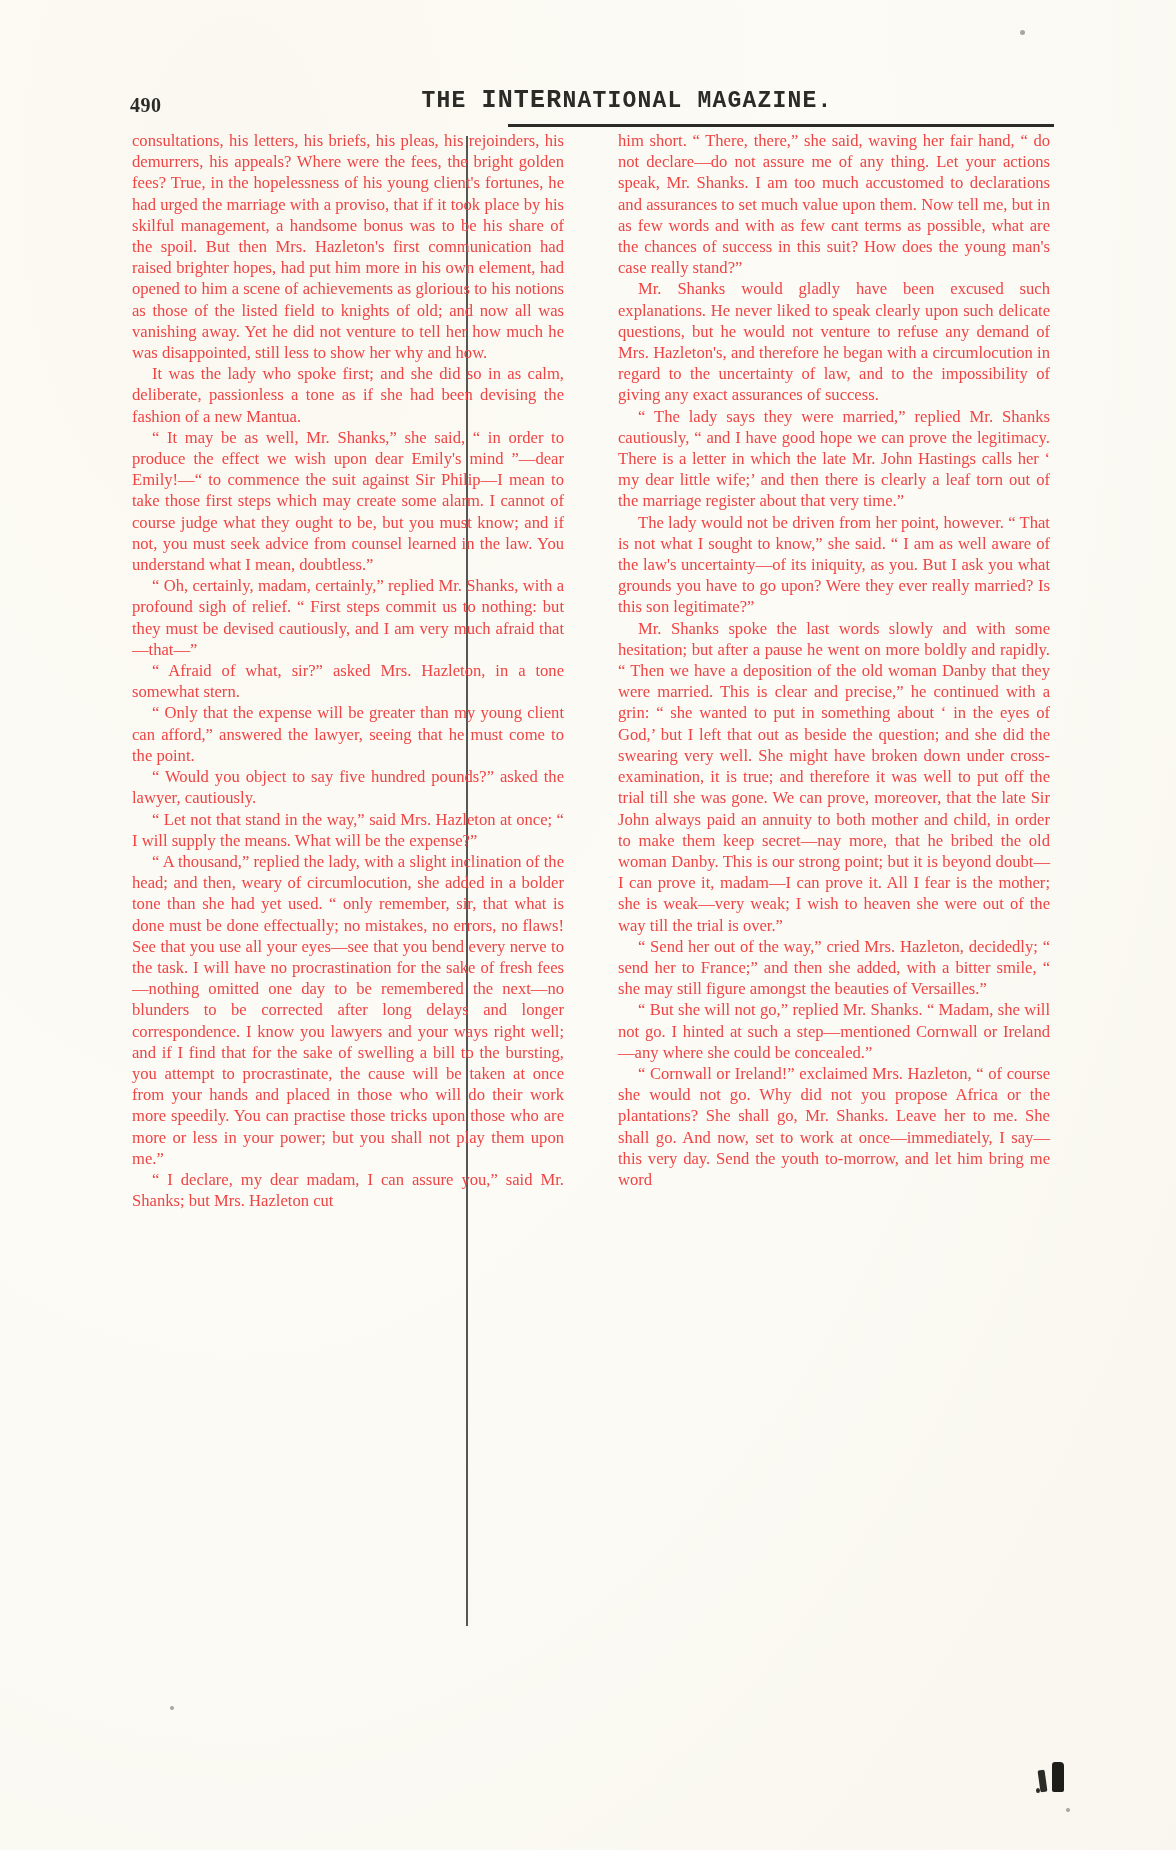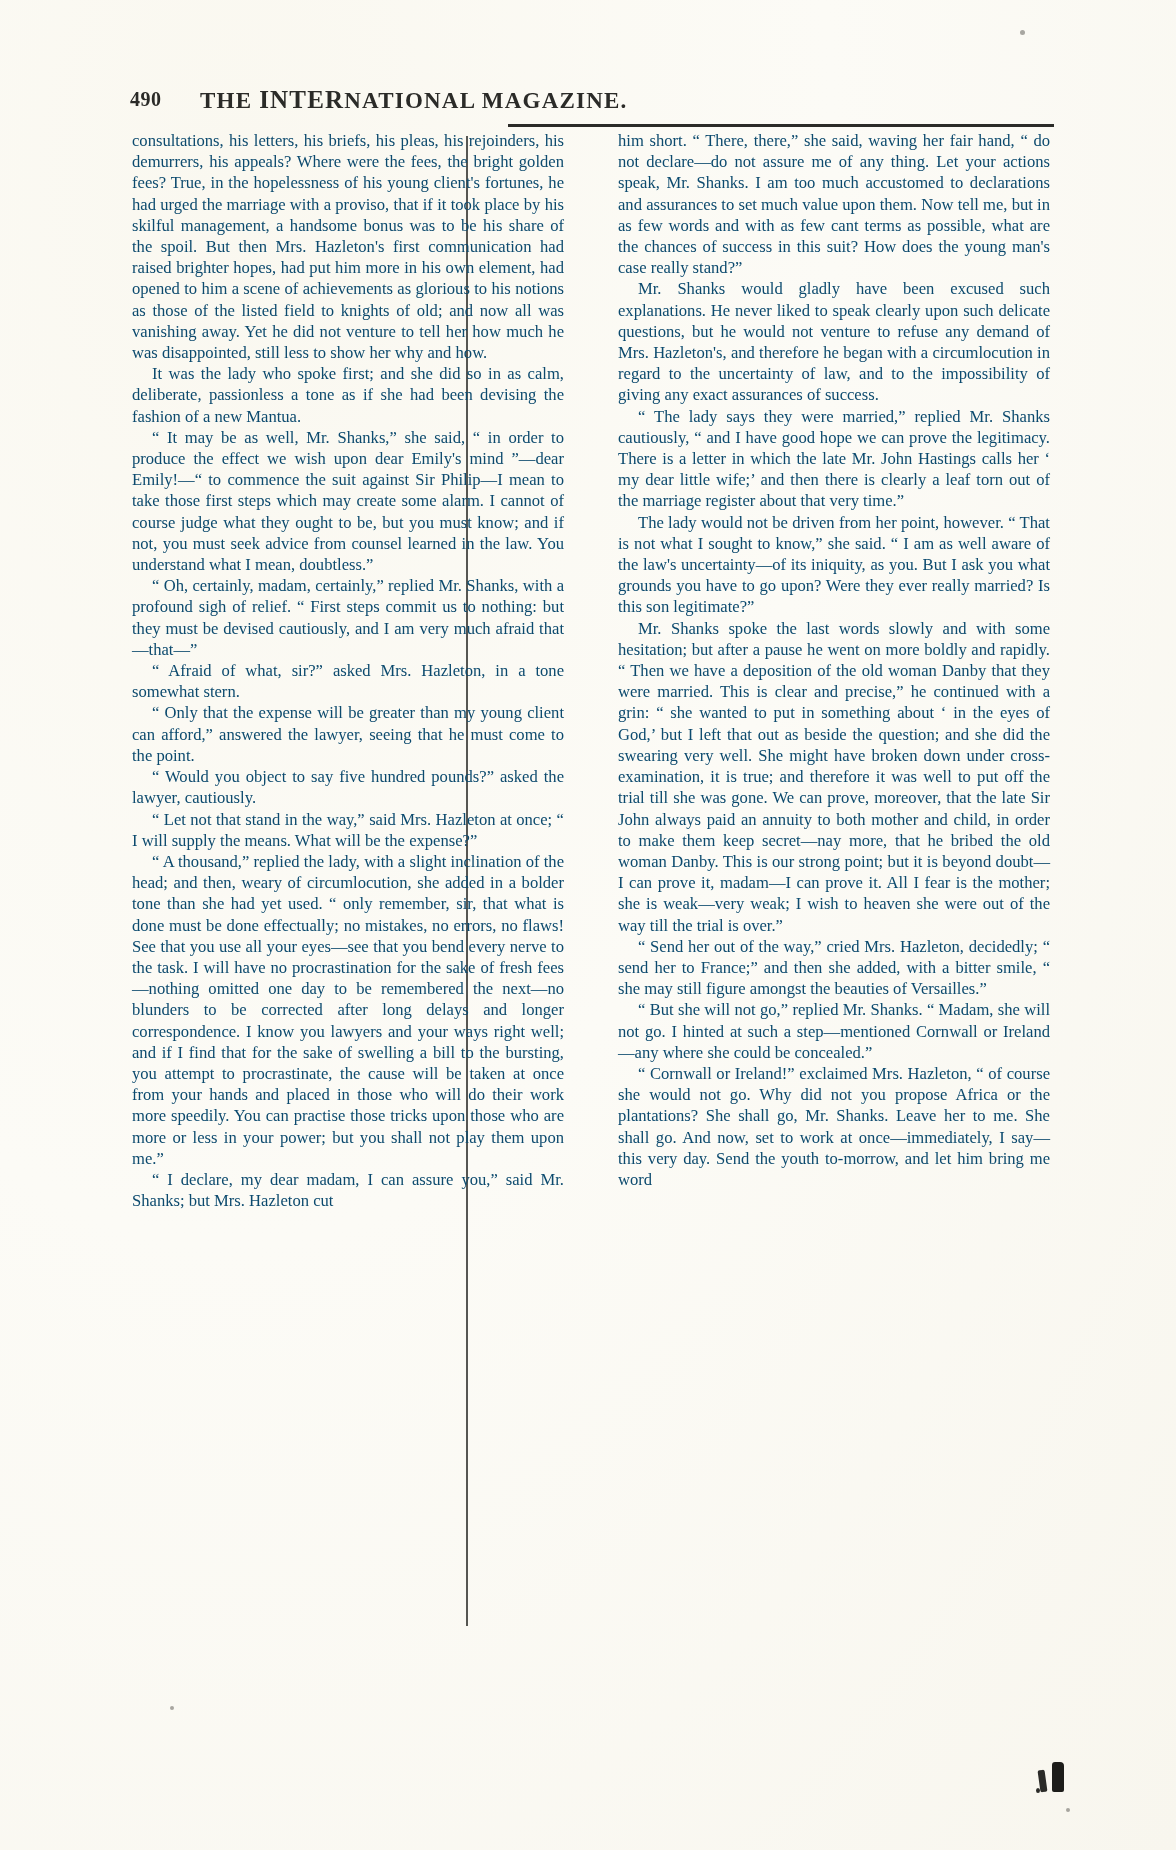--- a/index.html
+++ b/index.html
@@ -33,36 +33,37 @@
   .header {
     position: absolute;
     top: 86px;
     left: 130px;
     width: 924px;
     height: 40px;
   }
   .folio {
     position: absolute;
     left: 0;
-    top: 2px;
+    top: 8px;
     font-size: 20px;
     font-weight: bold;
     letter-spacing: 0.5px;
     font-family: "Liberation Serif", serif;
     text-align: right;
   }
   .running-head {
     position: absolute;
     left: 0;
     right: 0;
     top: 0;
+    text-align: center;
     font-size: 23px;
     font-weight: bold;
     letter-spacing: 1.2px;
-    font-family: Liberation Serif, serif;
+    font-family: Liberation Mono, monospace;
     padding-left: 70px;
   }
   .running-head .small-caps-em {
     font-size: 25px;
   }
   .rule {
     position: absolute;
     top: 124px;
     left: 508px;
     width: 546px;
@@ -79,21 +80,21 @@
   .col {
     position: absolute;
     top: 0;
     width: 432px;
     height: 1520px;
     font-size: 16.6px;
     line-height: 21.2px;
     text-align: justify;
     text-justify: inter-word;
     hyphens: manual;
-    color: #0c4a6e;
+    color: #ef4444;
   }
   .col-left { left: 0; }
   .col-right { left: 486px; }
   .col p {
     margin: 0;
     text-indent: 20px;
   }
   .col p.noindent {
     text-indent: 0;
   }

